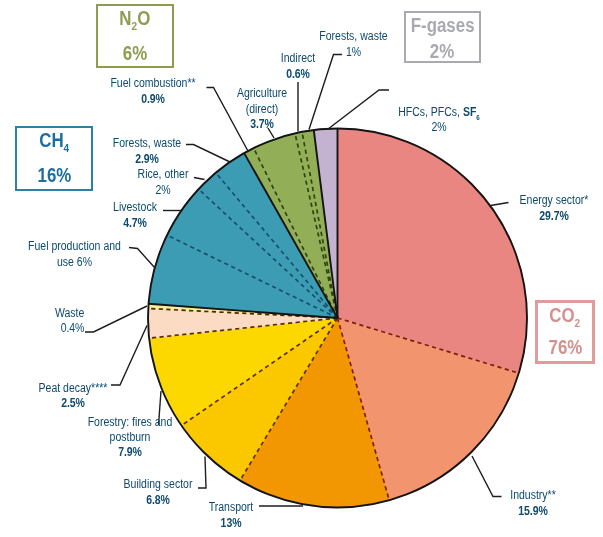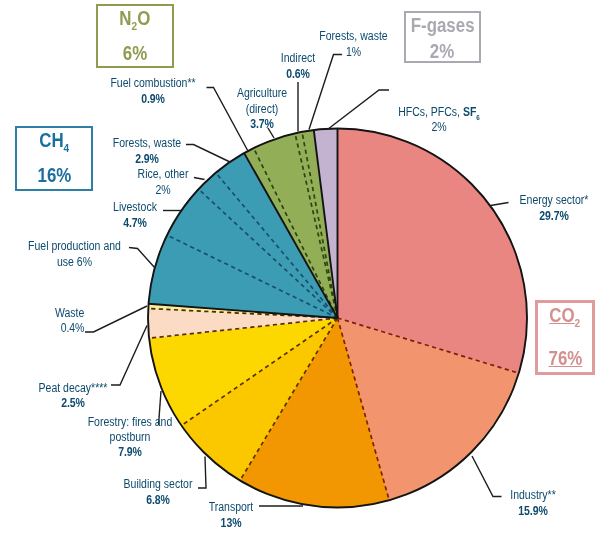--- a/index.html
+++ b/index.html
@@ -94,21 +94,21 @@
 <div class="gasbox" style="left:15px;top:126px;width:78px;height:64.5px;border-color:#2E7FA4;color:#1B6F9E;">
   <span class="gn"><span>CH</span><sub>4</sub></span>
   <span class="gp">16%</span>
 </div>
 
 <div class="gasbox" style="left:403.8px;top:11.3px;width:77px;height:52px;white-space:nowrap;border-color:#a9a9b2;color:#a9a9b2;">
   <span class="gn">F-gases</span>
   <span class="gp">2%</span>
 </div>
 
-<div class="gasbox" style="left:535.4px;top:299.6px;width:59.5px;height:75px;border-width:3px;border-color:#e09c9c;color:#d4908e;text-decoration:underline;">
+<div class="gasbox" style="left:535.4px;top:299.6px;width:59.5px;height:64px;border-width:3px;border-color:#e09c9c;color:#d4908e;">
   <span class="gn"><span>CO</span><sub>2</sub></span>
   <span class="gp">76%</span>
 </div>
 
 <div class="callout ctr" style="left:102.5px;top:76.4px;width:100px;">
   <span class="nm">Fuel combustion**</span>
   <span class="pc">0.9%</span>
 </div>
 
 <div class="callout ctr" style="left:221.3px;top:86.4px;width:82px;">

